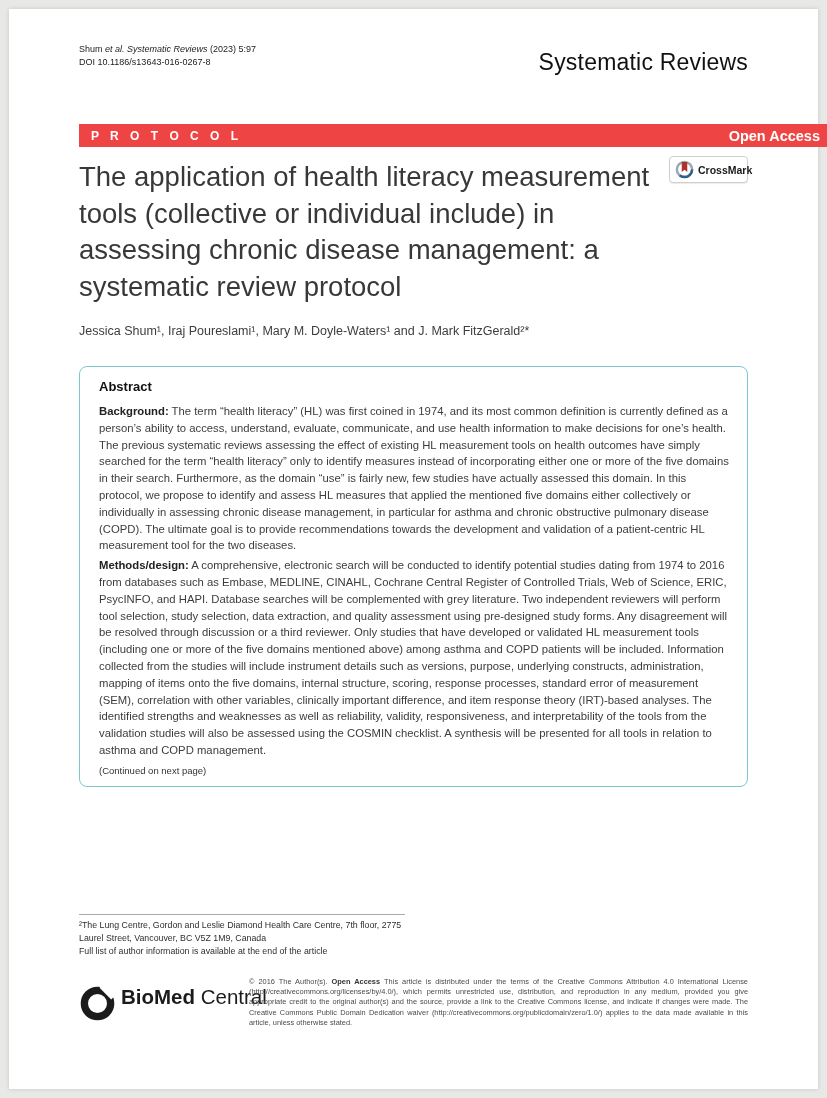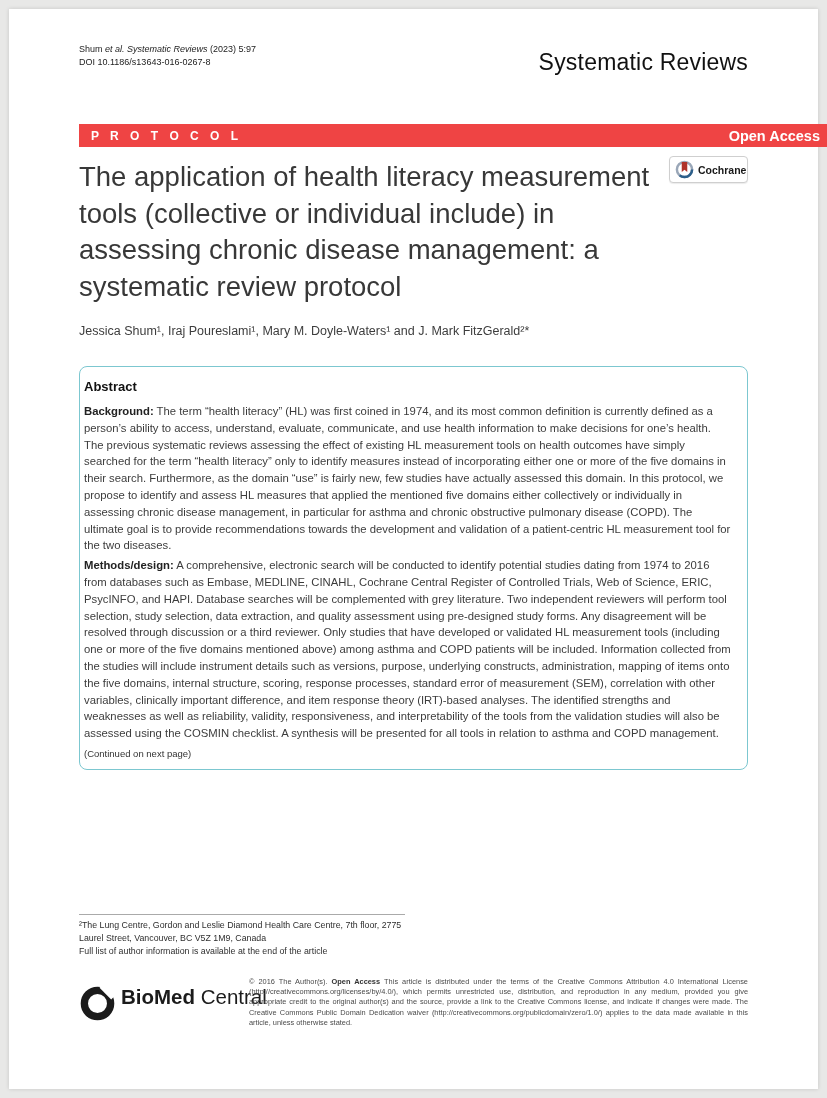--- a/index.html
+++ b/index.html
@@ -46,21 +46,21 @@
     box-shadow:0 1px 1px rgba(0,0,0,0.08);
   }
   .crossmark-label { font-size:10.5px; font-weight:bold; color:#1a1a1a; }
 
   .authors { position:absolute; top:315px; left:0; width:669px; font-size:12.5px; color:#3d3d3d; }
 
   
   .abstract-box {
     position:absolute; top:357px; left:0; width:669px;
     border:1px solid #7cc7d0; border-radius:8px;
-    padding:12px 16px 10px 4px; background:#fff;
+    padding:12px 16px 10px 19px; background:#fff;
   }
   .abstract-heading { font-size:13px; font-weight:bold; color:#111; margin-bottom:9px; }
   .abs-para { font-size:11.3px; line-height:16.8px; color:#3c3c3c; margin-bottom:3px; }
   .abs-label { font-weight:bold; color:#222; }
   .continued { font-size:9.5px; color:#333; margin-top:6px; }
 
   
   .footnotes { position:absolute; top:905px; left:0; width:345px; }
   .footnote-divider { width:326px; border-top:1px solid #aaa; margin-bottom:4px; }
   .footnotes p { font-size:8.8px; line-height:12.8px; color:#2e2e2e; }
@@ -95,21 +95,21 @@
 
     <h1 class="title">The application of health literacy measurement tools (collective or individual include) in assessing chronic disease management: a systematic review protocol</h1>
     <div class="crossmark">
       <span style="display:inline-flex;">
         <svg width="19" height="19" viewBox="0 0 20 20">
           <circle cx="10" cy="10" r="8" fill="none" stroke="#9aa7b8" stroke-width="2.6"></circle>
           <circle cx="10" cy="10" r="8" fill="none" stroke="#2c5f8a" stroke-width="2.6" stroke-dasharray="18 33"></circle>
           <path d="M7.1 2 h5.8 v10.5 l-2.9 -2.3 l-2.9 2.3 z" fill="#b0332a"></path>
         </svg>
       </span>
-      <span class="crossmark-label">Cochrane</span>
+      <span class="crossmark-label">CrossMark</span>
     </div>
 
     <div class="authors">Jessica Shum¹, Iraj Poureslami¹, Mary M. Doyle-Waters¹ and J. Mark FitzGerald²*</div>
 
     <div class="abstract-box">
       <div class="abstract-heading">Abstract</div>
       <p class="abs-para"><span class="abs-label">Background:</span><span> The term “health literacy” (HL) was first coined in 1974, and its most common definition is currently defined as a person’s ability to access, understand, evaluate, communicate, and use health information to make decisions for one’s health. The previous systematic reviews assessing the effect of existing HL measurement tools on health outcomes have simply searched for the term “health literacy” only to identify measures instead of incorporating either one or more of the five domains in their search. Furthermore, as the domain “use” is fairly new, few studies have actually assessed this domain. In this protocol, we propose to identify and assess HL measures that applied the mentioned five domains either collectively or individually in assessing chronic disease management, in particular for asthma and chronic obstructive pulmonary disease (COPD). The ultimate goal is to provide recommendations towards the development and validation of a patient-centric HL measurement tool for the two diseases.</span></p>
       <p class="abs-para"><span class="abs-label">Methods/design:</span><span> A comprehensive, electronic search will be conducted to identify potential studies dating from 1974 to 2016 from databases such as Embase, MEDLINE, CINAHL, Cochrane Central Register of Controlled Trials, Web of Science, ERIC, PsycINFO, and HAPI. Database searches will be complemented with grey literature. Two independent reviewers will perform tool selection, study selection, data extraction, and quality assessment using pre-designed study forms. Any disagreement will be resolved through discussion or a third reviewer. Only studies that have developed or validated HL measurement tools (including one or more of the five domains mentioned above) among asthma and COPD patients will be included. Information collected from the studies will include instrument details such as versions, purpose, underlying constructs, administration, mapping of items onto the five domains, internal structure, scoring, response processes, standard error of measurement (SEM), correlation with other variables, clinically important difference, and item response theory (IRT)-based analyses. The identified strengths and weaknesses as well as reliability, validity, responsiveness, and interpretability of the tools from the validation studies will also be assessed using the COSMIN checklist. A synthesis will be presented for all tools in relation to asthma and COPD management.</span></p>
       <div class="continued">(Continued on next page)</div>
     </div>

